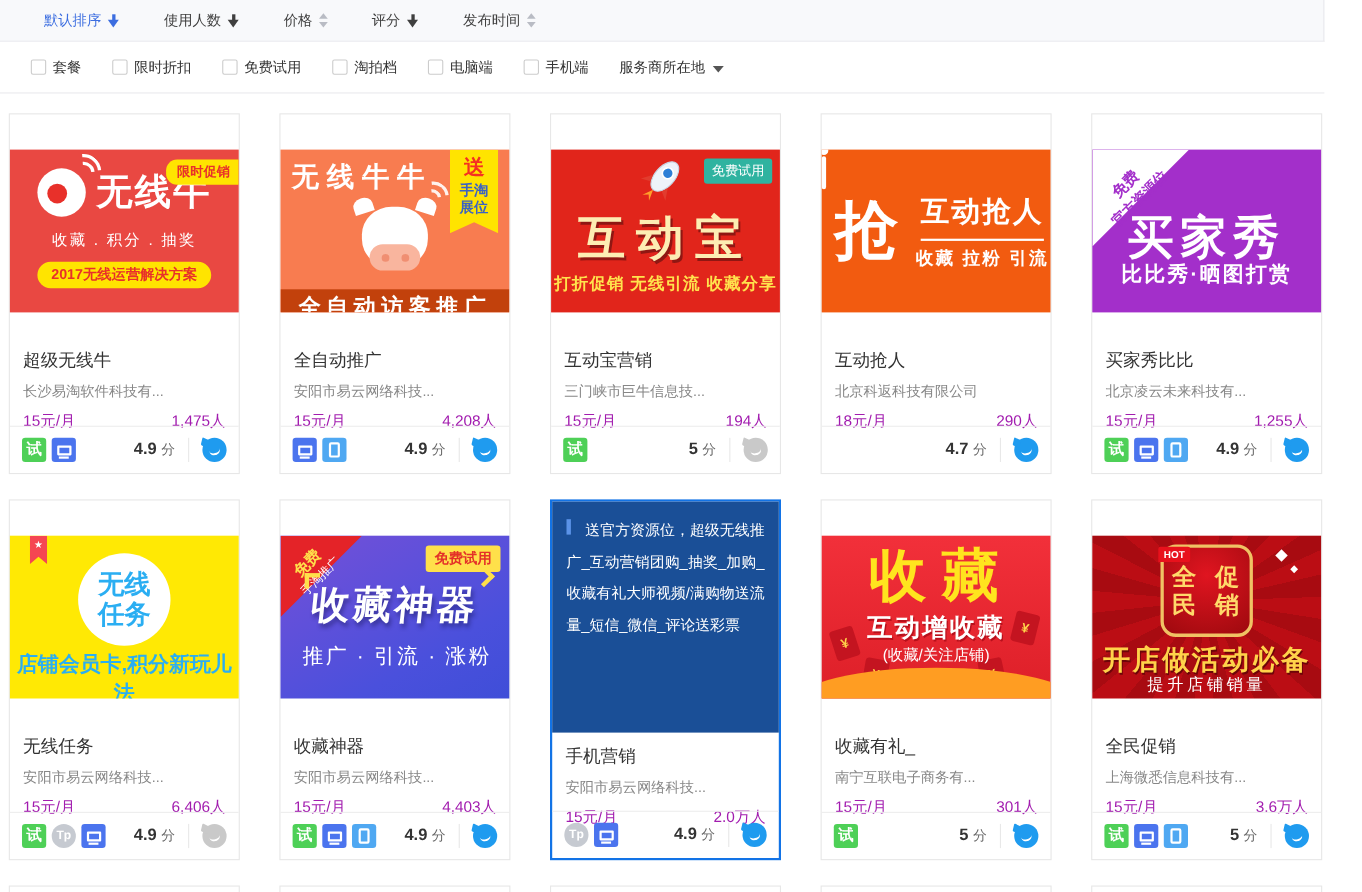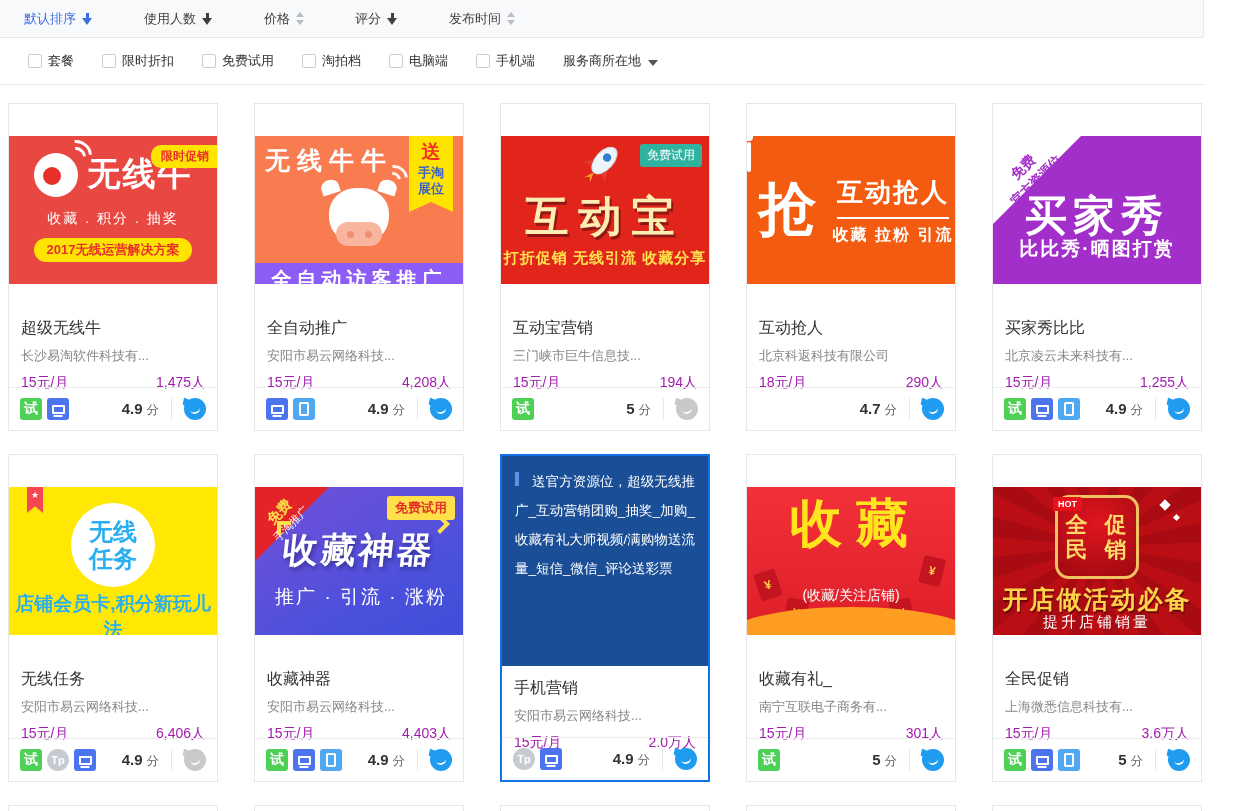--- a/index.html
+++ b/index.html
@@ -2,21 +2,21 @@
 <html><head>
 <meta charset="utf-8">
 <style>
   * { margin:0; padding:0; box-sizing:border-box; }
   html,body { width:1238px; height:811px; overflow:hidden; background:#fff;
     font-family:"Liberation Sans","DejaVu Sans",sans-serif; color:#333; }
   body { position:relative; }
 
   
   .toolbar { position:absolute; top:0; left:0; width:1204px; }
-  .sort-row { height:38px; display:flex; align-items:center; padding-left:24px; gap:51px;
+  .sort-row { height:38px; display:flex; align-items:center; padding-left:40px; gap:40px;
     background:#f8f9fb; border-right:1px solid #e9e9ed; border-bottom:1px solid #e9e9ed; }
   .sort-item { display:flex; align-items:center; gap:6px; font-size:13px; color:#3f3f3f; cursor:pointer; }
   .sort-item.active { color:#3c6ee0; }
   .arrd { position:relative; width:11px; height:14px; display:inline-block; }
   .arrd::before { content:""; position:absolute; left:4px; top:1px; width:3px; height:6px; background:currentColor; }
   .arrd::after  { content:""; position:absolute; left:0; top:6px; border-left:5.5px solid transparent;
     border-right:5.5px solid transparent; border-top:7px solid currentColor; }
   .arrud { display:inline-flex; flex-direction:column; gap:3px; align-items:center; }
   .arrud::before { content:""; border-left:4px solid transparent; border-right:4px solid transparent; border-bottom:5px solid #b9bcc4; }
   .arrud::after  { content:""; border-left:4px solid transparent; border-right:4px solid transparent; border-top:5px solid #b9bcc4; }
@@ -88,21 +88,21 @@
   .b2-cow { position:absolute; left:50%; top:44px; transform:translateX(-50%); width:76px; height:68px; }
   .b2-head { position:absolute; left:8px; top:8px; width:60px; height:56px; background:#fff; border-radius:45% 45% 48% 48%; }
   .b2-horn { position:absolute; top:0; width:18px; height:14px; background:#fff; border-radius:60% 60% 0 0; }
   .b2-horn.l { left:0; transform:rotate(-18deg); } .b2-horn.r { right:0; transform:rotate(18deg); }
   .b2-muzzle { position:absolute; left:15px; bottom:2px; width:46px; height:24px; background:#f9b header; background:#f9b59e; border-radius:12px; }
   .b2-n { position:absolute; bottom:10px; width:7px; height:7px; background:#f08f72; border-radius:50%; }
   .b2-n.l { left:26px; } .b2-n.r { left:44px; }
   .b2-arc { position:absolute; border:3px solid #fff; border-color:#fff transparent transparent transparent; border-radius:50%; transform:rotate(38deg); opacity:.9; }
   .b2-arc.a1 { right:-4px; top:-8px; width:16px; height:16px; }
   .b2-arc.a2 { right:-11px; top:-15px; width:28px; height:28px; }
-  .b2-strip { position:absolute; left:0; right:0; bottom:0; height:21px; background:#8b5cf6; color:#fff;
+  .b2-strip { position:absolute; left:0; right:0; bottom:0; height:21px; background:#c2410c; color:#fff;
     font-size:20px; font-weight:bold; letter-spacing:5px; text-align:center; line-height:33px; }
 
   
   .b3 { background:#e1251b; text-align:center; }
   .b3-badge { position:absolute; top:8px; right:7px; background:#2fb3a0; color:#fff; font-size:12px;
     padding:3px 7px; border-radius:3px; }
   .b3-rocket { position:absolute; left:50%; top:2px; transform:translateX(-54%); }
   .b3-brand { position:absolute; left:0; right:0; top:52px; color:#fdedb3; font-size:43px; font-weight:bold;
     letter-spacing:10px; text-shadow:2px 3px 0 #8f1713; }
   .b3-feat { position:absolute; left:0; right:0; top:113px; color:#ffe34d; font-size:15px; font-weight:bold; letter-spacing:1px; }
@@ -523,20 +523,21 @@
     </div>
   </div>
 
   <div class="card">
     <div class="banner b9">
       <span class="b9-env e1">¥</span>
       <span class="b9-env e2">¥</span>
       <span class="b9-env e3">¥</span>
       <span class="b9-env e4">¥</span>
       <div class="b9-big">收藏</div>
+      <div class="b9-mid">互动增收藏</div>
       <div class="b9-small">(收藏/关注店铺)</div>
     </div>
     <div class="info">
       <div class="title">收藏有礼_</div>
       <div class="company">南宁互联电子商务有...</div>
       <div class="pricerow">
         <span>15元/月</span>
         <span>301人</span>
       </div>
     </div>

